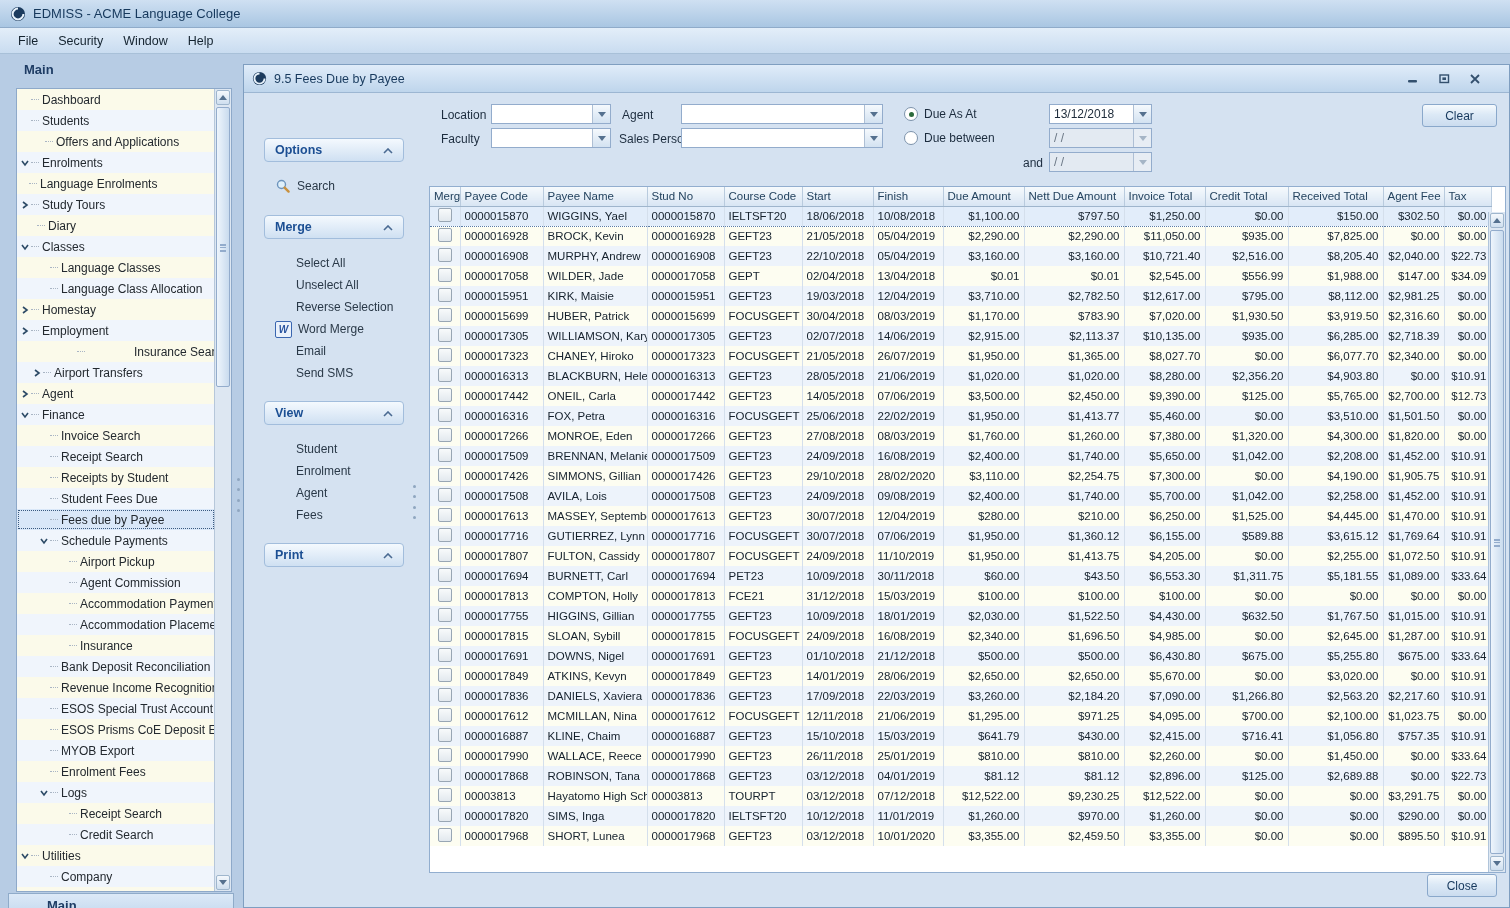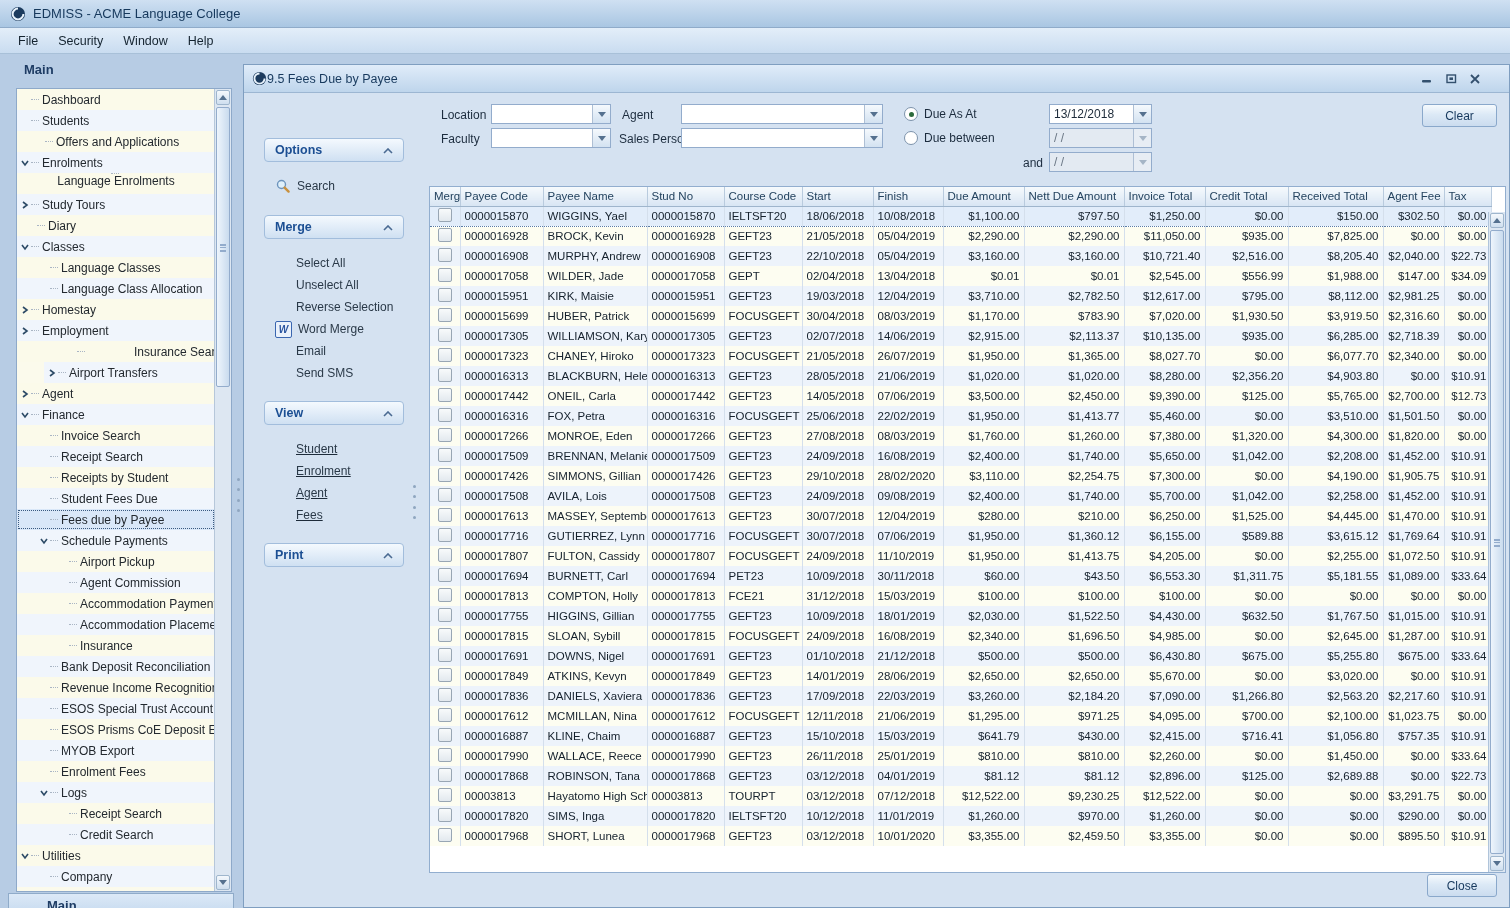--- a/index.html
+++ b/index.html
@@ -38,21 +38,21 @@
     border:1px solid #93accc;border-radius:2px;box-sizing:border-box;}
   .thumb-grip{position:absolute;left:3px;right:3px;top:50%;height:1px;border-top:1px solid #93accc;
     box-shadow:0 3px 0 #93accc,0 -3px 0 #93accc;}
   .sidebar-footer{position:absolute;left:8px;top:893px;width:226px;height:30px;
     background:linear-gradient(#dcE9f7,#bdd4ec);border:1px solid #8fabc9;box-sizing:border-box;
     font-weight:bold;font-size:13px;color:#1e3c64;padding:4px 0 0 38px;}
   
   .child{position:absolute;left:243px;top:64px;width:1267px;height:844px;
     background:#d5e2f1;border:1px solid #7f9ec0;box-sizing:border-box;}
   .child-titlebar{height:27px;background:linear-gradient(#e0ecf9,#bed5ec);
-    border-bottom:1px solid #9cb6d2;display:flex;align-items:center;
+    border-bottom:1px solid #9cb6d2;display:flex;align-items:center;gap:7px;
     padding:0 8px;font-size:12.5px;color:#17395d;}
   .ctb-spacer{flex:1;}
   .win-btn{width:24px;height:18px;display:flex;align-items:center;justify-content:center;
     border-radius:2px;cursor:default;}
   
   .side-panels{position:absolute;left:20px;top:73px;width:140px;}
   .panel-h{height:24px;border:1px solid #a2bddc;border-radius:4px;
     background:linear-gradient(#f4f9fe,#cfe0f2);display:flex;align-items:center;
     justify-content:space-between;padding:0 10px;font-weight:bold;color:#1c4f93;
     font-size:12.5px;box-sizing:border-box;}
@@ -142,21 +142,21 @@
       </div>
       <div class="tree-item" style="padding-left: 2px;">
         <span class="tw-arrow">
           <svg width="10" height="10" viewBox="0 0 10 10">
             <polyline points="2,3 5,7 8,3" fill="none" stroke="#2c4a66" stroke-width="1.6"></polyline>
           </svg>
         </span>
         <i class="tw-stub"></i>
         <span>Enrolments</span>
       </div>
-      <div class="tree-item" style=" flex-direction: column;">
+      <div class="tree-item" style="">
         <span class="tw-arrow"></span>
         <i class="tw-stub"></i>
         <span>Language Enrolments</span>
       </div>
       <div class="tree-item" style="padding-left: 2px;">
         <span class="tw-arrow">
           <svg width="10" height="10" viewBox="0 0 10 10">
             <polyline points="3,2 7,5 3,8" fill="none" stroke="#2c4a66" stroke-width="1.6"></polyline>
           </svg>
         </span>
@@ -203,21 +203,21 @@
           </svg>
         </span>
         <i class="tw-stub"></i>
         <span>Employment</span>
       </div>
       <div class="tree-item" style="padding-left: 2px; gap: 46px;">
         <span class="tw-arrow"></span>
         <i class="tw-stub"></i>
         <span>Insurance Search</span>
       </div>
-      <div class="tree-item" style="padding-left: 2px; margin-left: 27px;">
+      <div class="tree-item" style="padding-left: 14px;">
         <span class="tw-arrow">
           <svg width="10" height="10" viewBox="0 0 10 10">
             <polyline points="3,2 7,5 3,8" fill="none" stroke="#2c4a66" stroke-width="1.6"></polyline>
           </svg>
         </span>
         <i class="tw-stub"></i>
         <span>Airport Transfers</span>
       </div>
       <div class="tree-item" style="padding-left: 2px;">
         <span class="tw-arrow">
@@ -514,21 +514,21 @@
         <div class="panel-item">
           <span>Send SMS</span>
         </div>
       </div>
       <div class="panel-h" style="margin-top: 17px;">
         <span>View</span>
         <span><svg width="10" height="6" viewBox="0 0 10 6">
             <polyline points="1,5 5,1 9,5" fill="none" stroke="#4a6a92" stroke-width="1.6"></polyline>
           </svg></span>
       </div>
-      <div style="margin: 13px 0px 0px; text-decoration: underline;">
+      <div style="margin: 13px 0px 0px;">
         <div class="panel-item">
           <span>Student</span>
         </div>
         <div class="panel-item">
           <span>Enrolment</span>
         </div>
         <div class="panel-item">
           <span>Agent</span>
         </div>
         <div class="panel-item">

